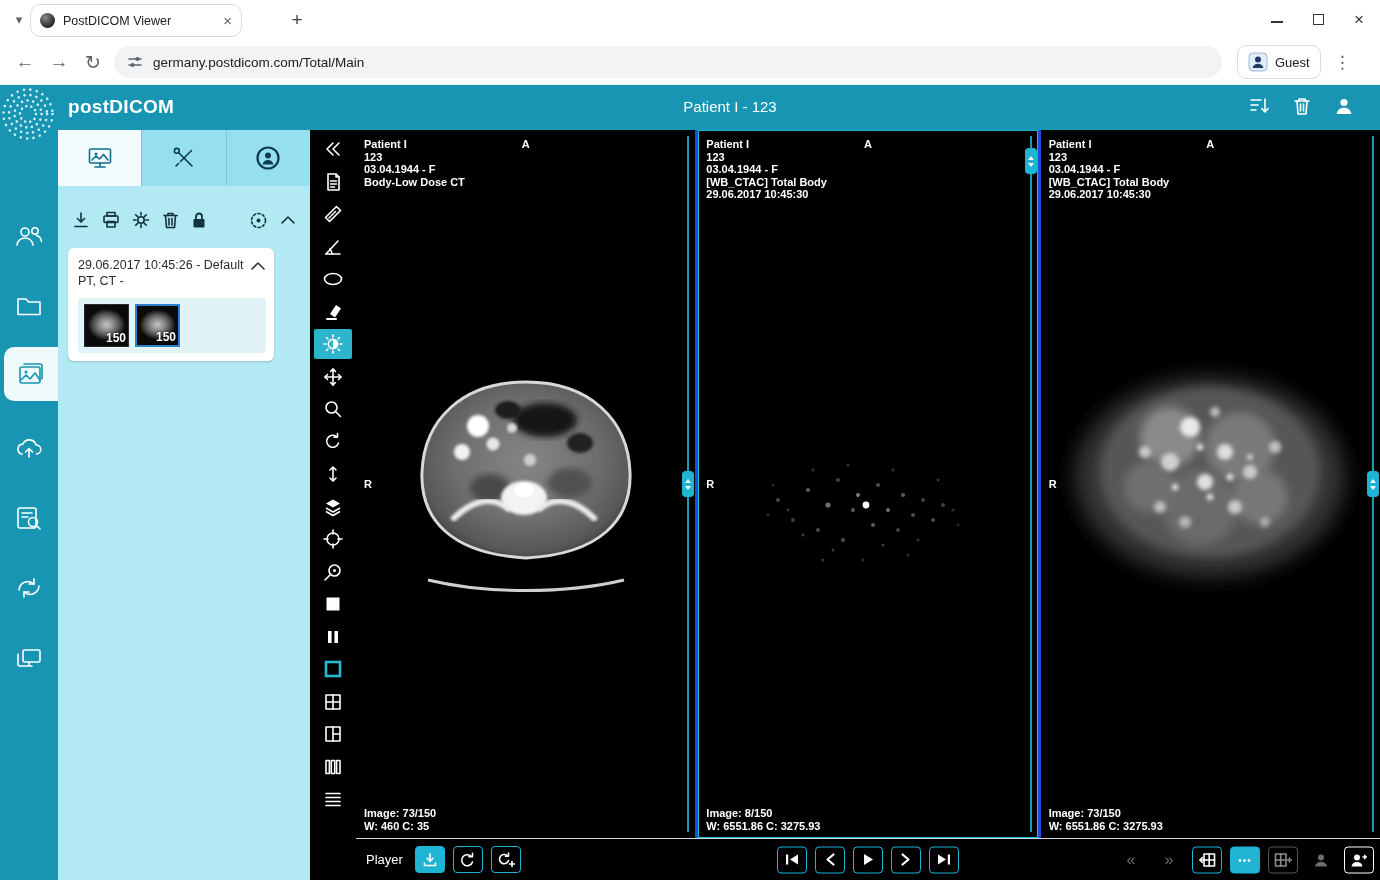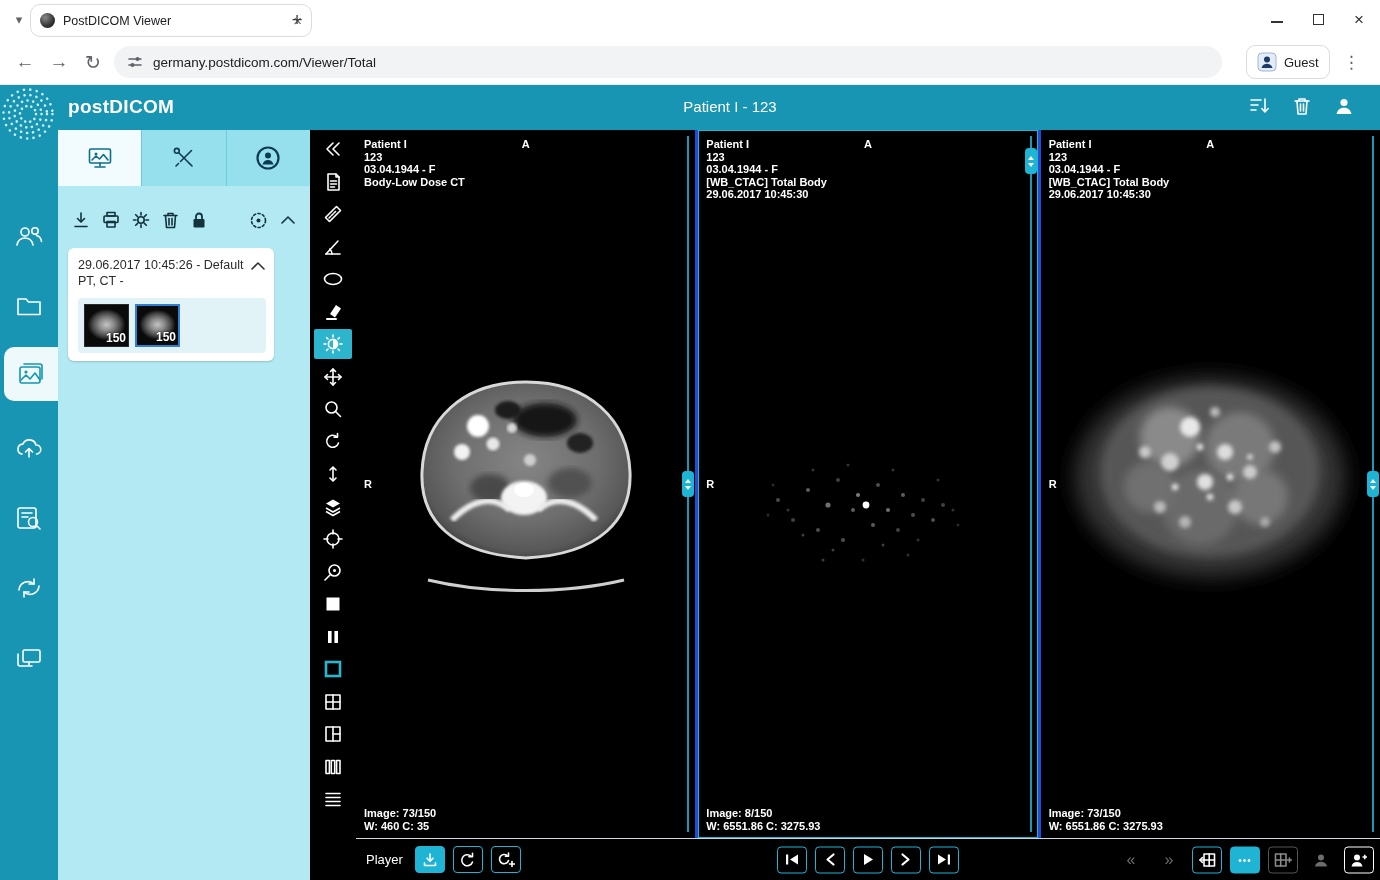--- a/index.html
+++ b/index.html
@@ -6,40 +6,40 @@
   *{box-sizing:border-box}
   body{width:1380px;height:880px;position:relative;overflow:hidden;background:#fff;
        font-family:"Liberation Sans","DejaVu Sans",sans-serif;color:#202124}
   svg{display:block}
   .ic{stroke:currentColor;fill:none;stroke-width:1.6;stroke-linecap:round;stroke-linejoin:round}
 
   
   .tabstrip{position:absolute;left:0;top:0;width:1380px;height:40px;background:#fff}
   .tab-search{position:absolute;left:10px;top:10px;width:18px;height:18px;color:#5f6368;font-size:13px;
               display:flex;align-items:center;justify-content:center;cursor:default}
-  .tab{position:absolute;left:30px;top:4px;width:282px;height:33px;background:#fff;border:1px solid #dadce0;
+  .tab{position:absolute;left:30px;top:4px;width:212px;height:33px;background:#fff;border:1px solid #dadce0;
        border-radius:10px;display:flex;align-items:center;padding:0 9px;gap:8px}
   .favicon{width:15px;height:15px;border-radius:50%;flex:0 0 auto;
            background:radial-gradient(circle at 35% 30%,#8a8a8a 0%,#3a3a3a 55%,#101010 100%)}
   .tab-title{font-size:12.5px;color:#202124;flex:1;white-space:nowrap;overflow:hidden}
   .tab-close{color:#5f6368;font-size:15px;line-height:1}
   .newtab{position:absolute;left:285px;top:8px;width:24px;height:24px;color:#444;font-size:19px;
           display:flex;align-items:center;justify-content:center}
   .wincontrols{position:absolute;right:16px;top:6px;display:flex;gap:30px;align-items:center;height:26px}
   .win-min{width:12px;height:2px;background:#333;align-self:center;margin-top:6px}
   .win-max{width:11px;height:11px;border:1.6px solid #333}
   .win-close{font-size:17px;color:#333;line-height:1}
 
   .navbar{position:absolute;left:0;top:40px;width:1380px;height:45px;background:#fff;display:flex;align-items:center;
           border-bottom:1px solid #ececec}
   .nav-ic{color:#5f6368;font-size:19px;width:34px;text-align:center;flex:0 0 auto}
   .omnibox{margin-left:4px;width:1108px;height:32px;background:#f1f3f4;border-radius:16px;display:flex;
            align-items:center;padding:0 13px;gap:10px}
   .url{font-size:13.5px;color:#202124}
-  .guest-chip{margin-left:24px;height:34px;border:1px solid #dadce0;border-radius:9px;display:flex;
+  .guest-chip{margin-left:15px;height:34px;border:1px solid #dadce0;border-radius:9px;display:flex;
               align-items:center;gap:7px;padding:0 10px;background:#fff}
   .guest-label{font-size:13px;color:#202124}
   .menu-dots{color:#5f6368;font-size:17px;margin-left:13px}
 
   
   .app{position:absolute;left:0;top:85px;width:1380px;height:795px;background:#fff}
   .app-header{position:absolute;left:0;top:0;width:100%;height:45px;background:#1795b2}
   .logo{position:absolute;left:68px;top:11px;color:#fff;font-size:19px;font-weight:bold;letter-spacing:.3px}
   .patient-title{position:absolute;left:50%;transform:translateX(-50%);margin-left:40px;top:13px;color:#fff;
                  font-size:15px;font-weight:normal}
@@ -124,21 +124,21 @@
   <div class="nav-ic" style="margin-left:8px">←</div>
   <div class="nav-ic">→</div>
   <div class="nav-ic">↻</div>
   <div class="omnibox">
     <svg class="ic" width="16" height="16" viewBox="0 0 16 16" style="color:#5f6368">
       <line x1="2" y1="5" x2="14" y2="5"></line>
         <circle cx="10.5" cy="5" r="2" fill="#5f6368" stroke="none"></circle>
       <line x1="2" y1="11" x2="14" y2="11"></line>
         <circle cx="5.5" cy="11" r="2" fill="#5f6368" stroke="none"></circle>
     </svg>
-    <div class="url">germany.postdicom.com/Viewer/Total</div>
+    <div class="url">germany.postdicom.com/Total/Main</div>
   </div>
   <div class="guest-chip">
     <svg width="20" height="20" viewBox="0 0 20 20">
       <rect x="1" y="1" width="18" height="18" rx="4" fill="#e3ecf8" stroke="#9fb6d8"></rect>
       <circle cx="10" cy="7.5" r="3" fill="#1d3b66"></circle>
       <path d="M4.5 16c.8-3 3-4.3 5.5-4.3s4.7 1.3 5.5 4.3Z" fill="#1d3b66"></path>
     </svg>
     <div class="guest-label">Guest</div>
   </div>
   <div class="menu-dots">⋮</div>

